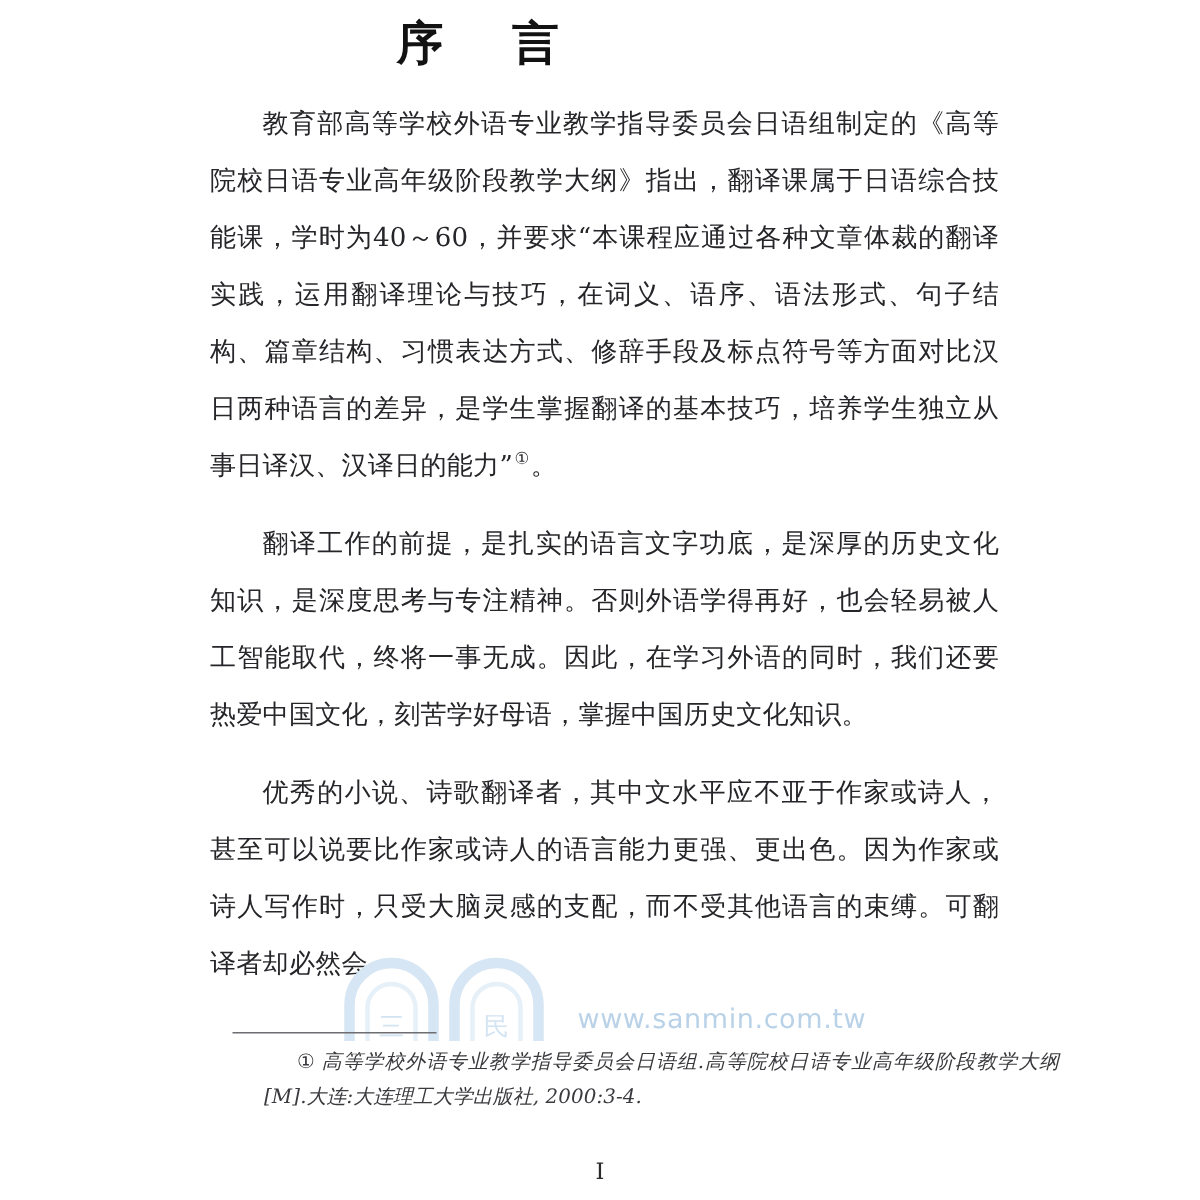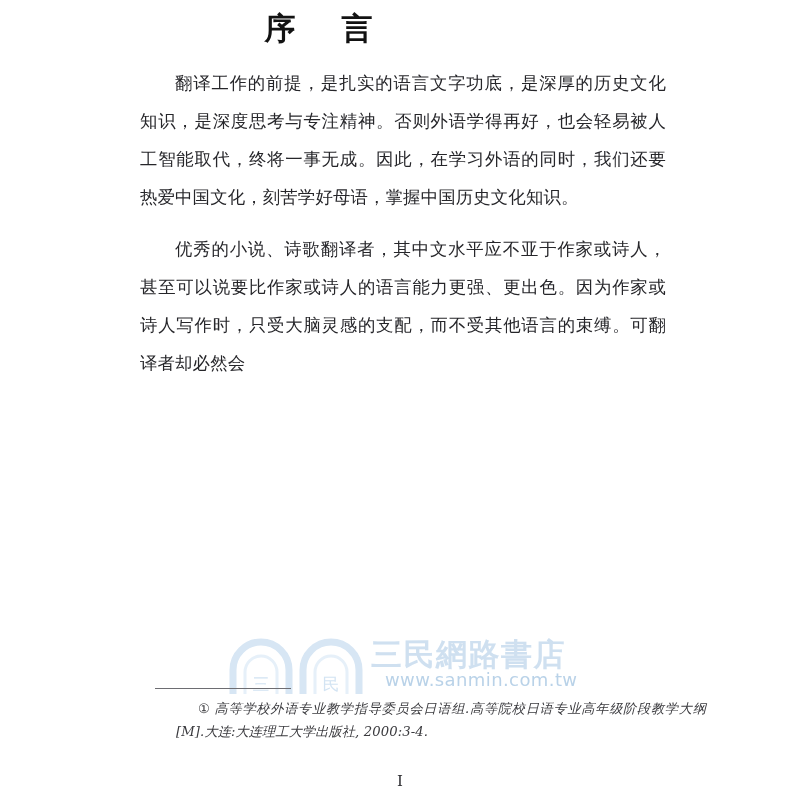--- a/index.html
+++ b/index.html
@@ -159,41 +159,41 @@
 
 <div id="page">
 
   <div class="page-title">
     <span>序</span><span class="gap"></span><span>言</span>
   </div>
 
   <div class="body-col">
 
 
+    <p class="para"><span>教育部高等学校外语专业教学指导委员会日语组制定的《高等院校日语专业高年级阶段教学大纲》指出，翻译课属于日语综合技能课，学时为40～60，并要求“本课程应通过各种文章体裁的翻译实践，运用翻译理论与技巧，在词义、语序、语法形式、句子结构、篇章结构、习惯表达方式、修辞手段及标点符号等方面对比汉日两种语言的差异，是学生掌握翻译的基本技巧，培养学生独立从事日译汉、汉译日的能力”</span><span class="fn-ref">①</span><span>。</span></p>
 
     <p class="para">翻译工作的前提，是扎实的语言文字功底，是深厚的历史文化知识，是深度思考与专注精神。否则外语学得再好，也会轻易被人工智能取代，终将一事无成。因此，在学习外语的同时，我们还要热爱中国文化，刻苦学好母语，掌握中国历史文化知识。</p>
 
     <p class="para">优秀的小说、诗歌翻译者，其中文水平应不亚于作家或诗人，甚至可以说要比作家或诗人的语言能力更强、更出色。因为作家或诗人写作时，只受大脑灵感的支配，而不受其他语言的束缚。可翻译者却必然会</p>
 
   </div>
 
   <div class="watermark">
     <svg class="wm-logo" width="150" height="62" viewBox="0 0 150 62">
       <g fill="none" stroke="#d7e6f4" stroke-width="7">
         <path d="M8 58 L8 34 A28 28 0 0 1 64 34 L64 58"></path>
         <path d="M78 58 L78 34 A28 28 0 0 1 134 34 L134 58"></path>
       </g>
       <g fill="none" stroke="#e6f0f9" stroke-width="3">
         <path d="M20 58 L20 36 A16 16 0 0 1 52 36 L52 58"></path>
         <path d="M90 58 L90 36 A16 16 0 0 1 122 36 L122 58"></path>
       </g>
       <text x="36" y="54" text-anchor="middle" font-size="17" fill="#d3e4f3" font-family="DejaVu Serif, Liberation Serif, serif">三</text>
       <text x="106" y="54" text-anchor="middle" font-size="17" fill="#d3e4f3" font-family="DejaVu Serif, Liberation Serif, serif">民</text>
     </svg>
-    <div class="wm-text">三民網路書店</div>
     <div class="wm-url">www.sanmin.com.tw</div>
   </div>
 
   <div class="fn-rule"></div>
   <div class="footnote"><span class="fn-marker">①</span><span>高等学校外语专业教学指导委员会日语组.高等院校日语专业高年级阶段教学大纲[M].大连:大连理工大学出版社, 2000:3-4.</span></div>
 
   <div class="page-number">I</div>
 
 </div>
 

